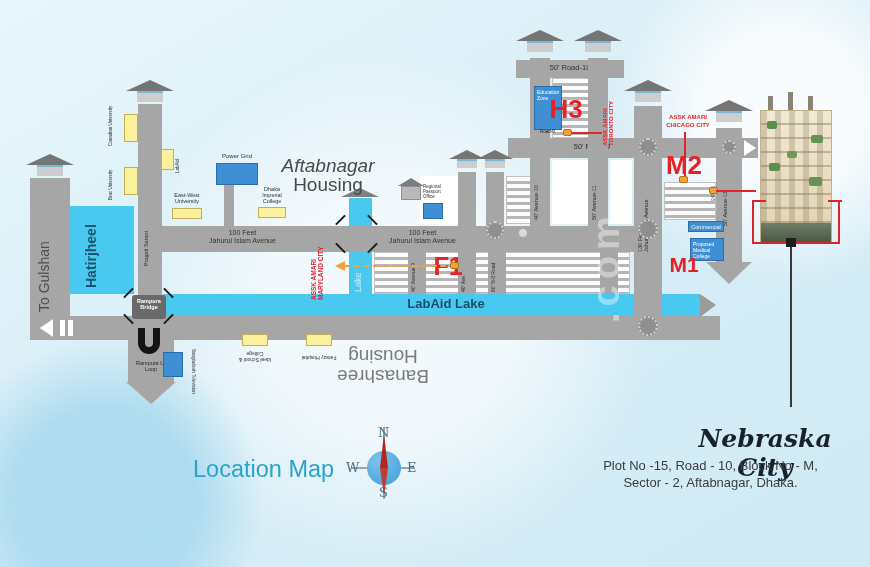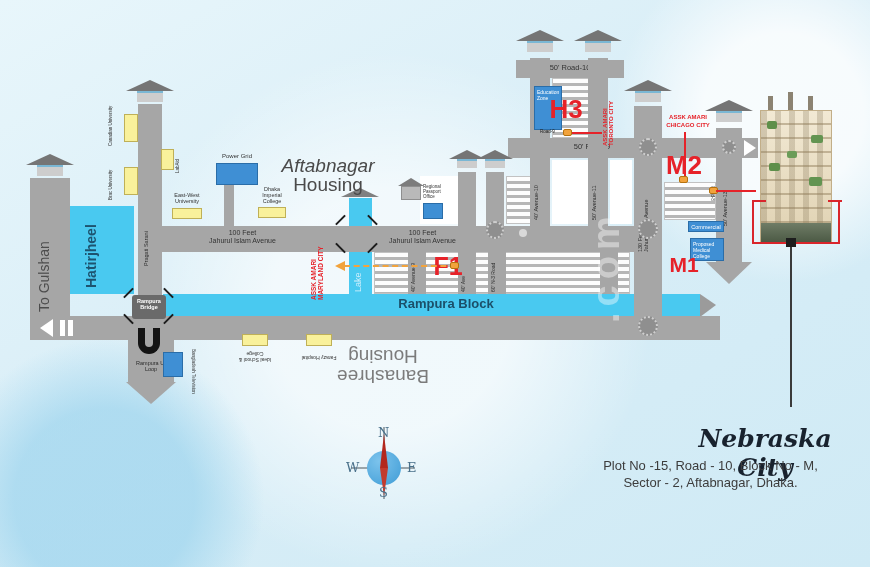--- a/index.html
+++ b/index.html
@@ -45,21 +45,21 @@
 </head>
 <body>
 
 <div id="canvas">
 
   <div class="e water" style="left:70px;top:206px;width:64px;height:88px;">
     <div class="e vup lbl" style="left:14px;top:6px;width:36px;height:76px;font-size:14px;font-weight:bold;color:#1d5470;">Hatirjheel</div>
   </div>
   <div class="e water" style="left:163px;top:294px;width:537px;height:23px;"></div>
   <div class="e" style="left:700px;top:294px;width:0;height:0;border-top:11px solid transparent;border-bottom:12px solid transparent;border-left:16px solid #9b9b9b;"></div>
-  <div class="e lbl c" style="left:398px;top:297px;width:96px;height:17px;font-size:13px;font-weight:bold;color:#1b4f69;z-index:6;">Rampura Block</div>
+  <div class="e lbl c" style="left:398px;top:297px;width:96px;height:17px;font-size:13px;font-weight:bold;color:#1b4f69;z-index:6;">LabAid Lake</div>
 
   <div class="e water" style="left:349px;top:198px;width:23px;height:98px;">
     <div class="e vup" style="left:4px;top:46px;width:16px;height:48px;font-size:9px;color:#cfeffc;">Lake</div>
   </div>
   <div class="e" style="left:341px;top:188px;width:0;height:0;border-left:19px solid transparent;border-right:19px solid transparent;border-bottom:9px solid #808080;"></div>
 
   <div class="e plots" style="left:374px;top:252px;width:256px;height:42px;"></div>
   <div class="e plots" style="left:552px;top:78px;width:38px;height:60px;"></div>
   <div class="e plots" style="left:506px;top:176px;width:26px;height:48px;"></div>
   <div class="e wplot" style="left:420px;top:176px;width:38px;height:48px;"></div>
@@ -286,20 +286,21 @@
 
   <div class="e" style="left:786px;top:238px;width:10px;height:9px;background:#1d1d1d;z-index:19;"></div>
   <div class="e" style="left:790px;top:247px;width:2px;height:160px;background:#3a3a3a;z-index:19;"></div>
 
   <div class="e serif c" style="left:680px;top:424px;width:170px;height:32px;font-size:25px;font-style:italic;font-weight:bold;color:#18222e;">Nebraska City</div>
   <div class="e c" style="left:588px;top:458px;width:245px;height:40px;font-size:13px;color:#3c3c3c;line-height:1.3;">
     <span style="display:block;">Plot No -15, Road - 10, Block No -  M,</span>
     <span style="display:block;">Sector - 2, Aftabnagar, Dhaka.</span>
   </div>
 
+  <div class="e" style="left:193px;top:456px;width:160px;height:30px;font-size:23.5px;color:#2aa5c8;">Location Map</div>
 
   <div class="e" style="left:383px;top:427px;width:2px;height:72px;background:#9aa5ab;"></div>
   <div class="e" style="left:351px;top:467px;width:64px;height:2px;background:#9aa5ab;"></div>
   <div class="e" style="left:367px;top:451px;width:34px;height:34px;border-radius:50%;background:radial-gradient(circle at 35% 30%,#7cc3ec,#3f9cd6);"></div>
   <div class="e needle-up" style="left:380px;top:434px;"></div>
   <div class="e needle-dn" style="left:380px;top:468px;"></div>
   <div class="e serif" style="left:378px;top:425px;font-size:13px;color:#49708a;">N</div>
   <div class="e serif" style="left:346px;top:460px;font-size:13px;color:#49708a;">W</div>
   <div class="e serif" style="left:407px;top:460px;font-size:13px;color:#49708a;">E</div>
   <div class="e serif" style="left:379px;top:485px;font-size:13px;color:#49708a;">S</div>

